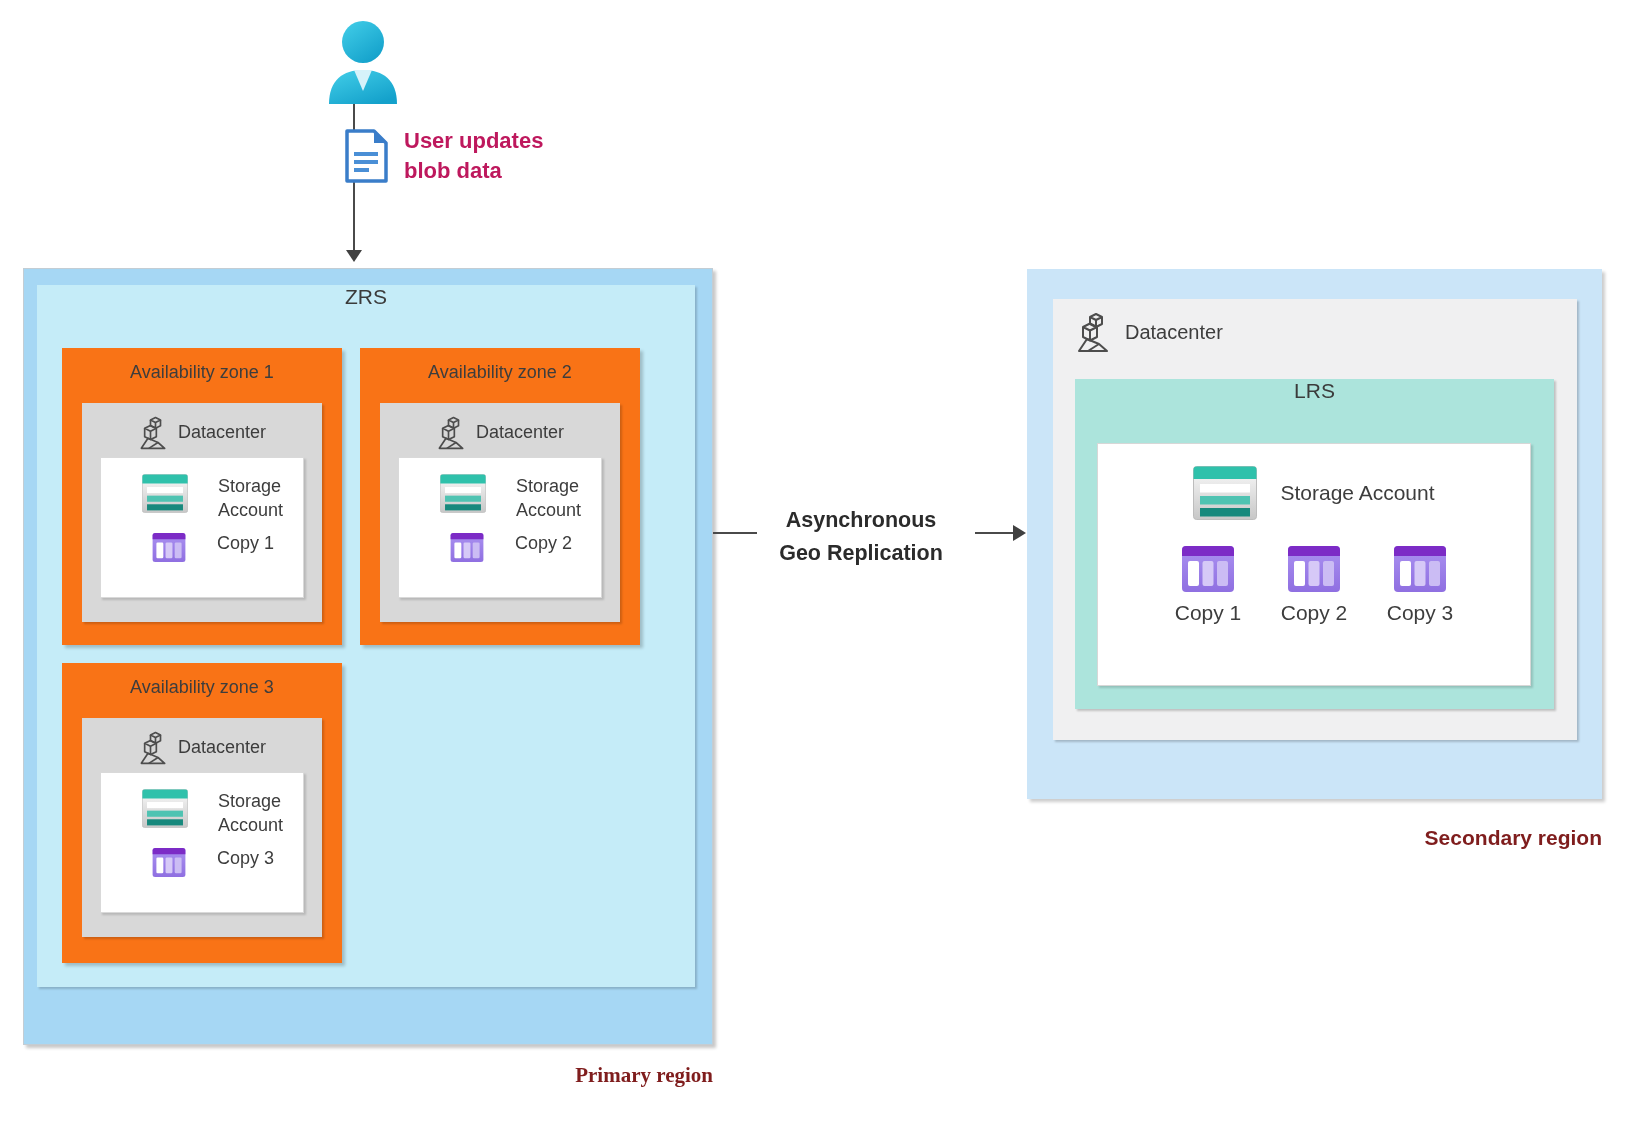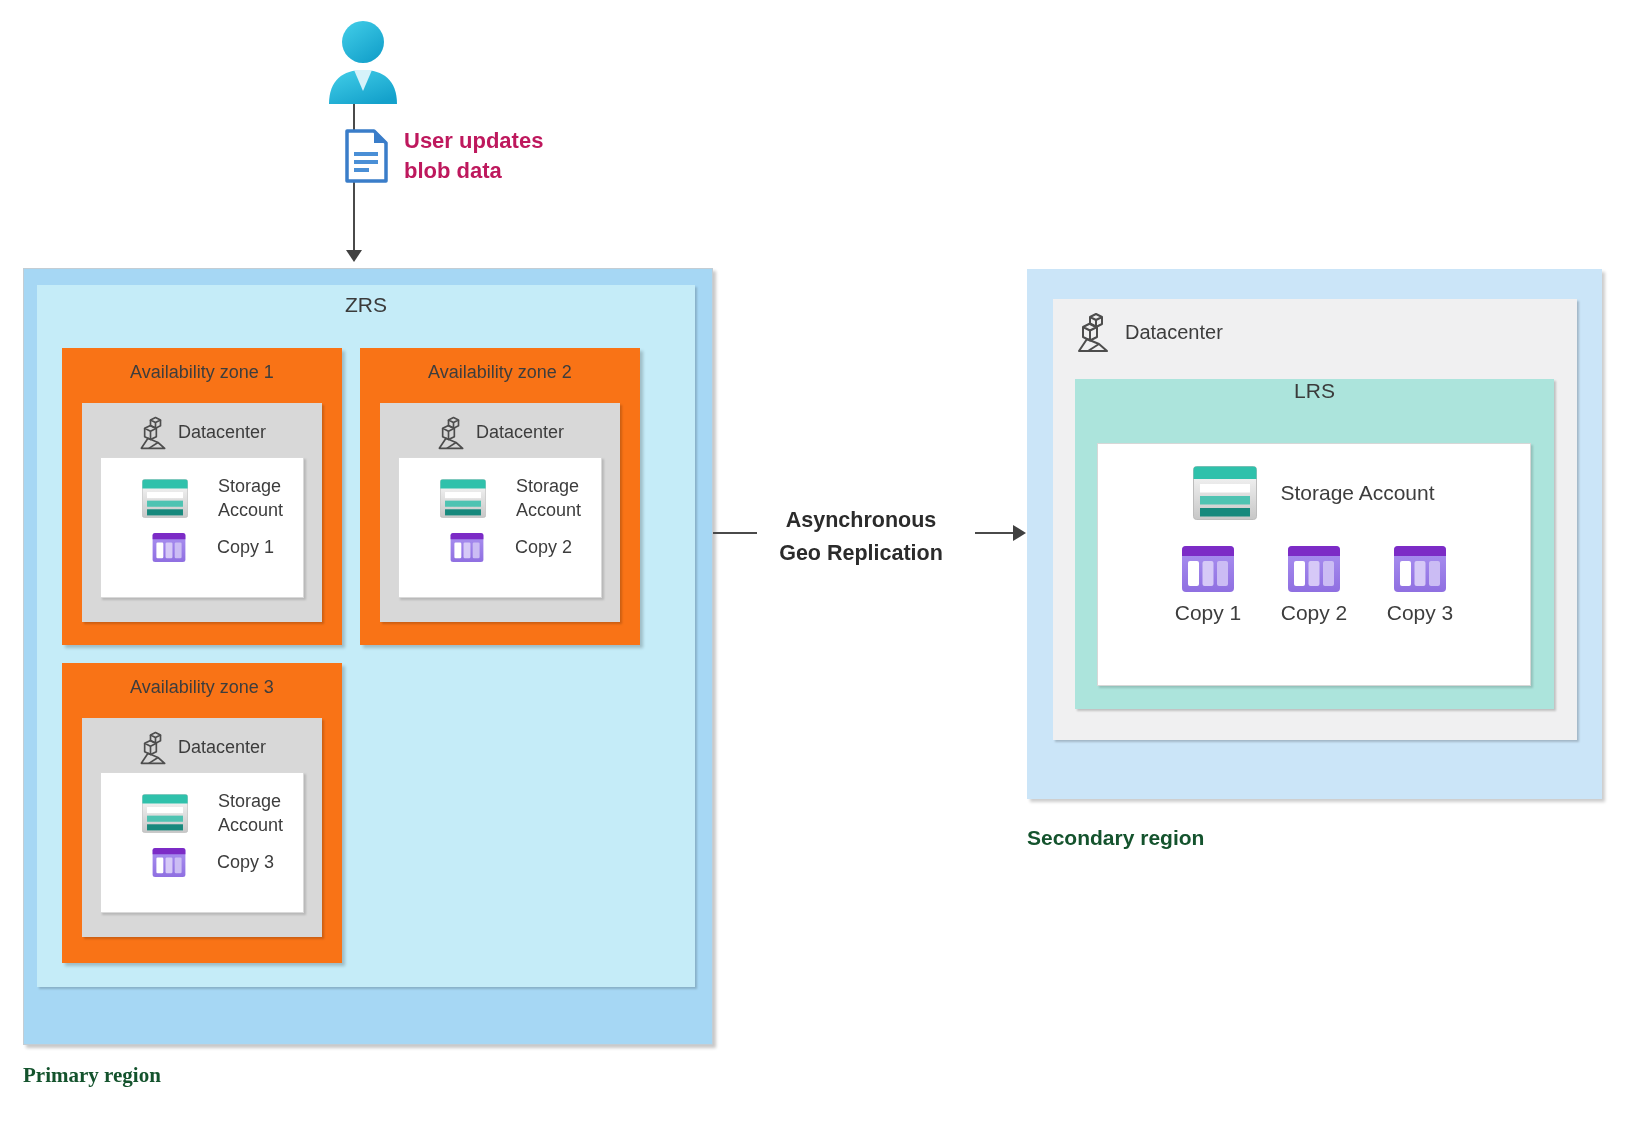--- a/index.html
+++ b/index.html
@@ -19,38 +19,38 @@
     border-left:13px solid #404040;}
 
   
   .flow-label{position:absolute;font-size:22px;font-weight:bold;color:#be185d;line-height:30px;}
 
   
   .primary-region{position:absolute;left:23px;top:268px;width:690px;height:777px;
     background:#a6d7f4;border:1px solid #c3cdd4;box-shadow:3px 3px 3px rgba(0,0,0,0.22);box-sizing:border-box;}
   .zrs{position:absolute;left:37px;top:285px;width:658px;height:702px;
     background:#c5ecf8;box-shadow:2px 2px 2px rgba(0,0,0,0.18);}
-  .zrs-title{text-align:center;padding-top:8px;font-size:21px;color:#3b3b3b;}
+  .zrs-title{text-align:center;padding-top:0;font-size:21px;color:#3b3b3b;}
 
   .az{position:absolute;width:280px;background:#f97316;
     box-shadow:3px 3px 3px rgba(0,0,0,0.20);box-sizing:border-box;}
   .az-title{text-align:center;margin-top:14px;font-size:18px;color:#3d3d3d;}
   .dc{position:absolute;left:20px;top:55px;width:240px;height:219px;background:#d8d8d8;
     box-shadow:2px 2px 2px rgba(0,0,0,0.18);}
   .dc-header{display:flex;align-items:center;justify-content:center;gap:10px;margin-top:12px;}
   .dc-header .txt{font-size:18px;color:#3d3d3d;}
   .dc-white{position:absolute;left:18px;top:54px;width:204px;height:141px;background:#ffffff;
     border:1px solid #d9d9d9;box-shadow:2px 2px 2px rgba(0,0,0,0.15);box-sizing:border-box;}
-  .row{display:flex;align-items:center;justify-content:center;gap:30px;margin-left:21px;}
+  .row{display:flex;align-items:flex-start;justify-content:center;gap:30px;margin-left:21px;}
   .storage-row{margin-top:16px;}
   .copy-row{margin-top:11px;}
   .storage-label{font-size:18px;line-height:24px;color:#3d3d3d;}
   .copy-label{font-size:18px;color:#3d3d3d;}
 
-  .region-label{position:absolute;text-align:left;font-size:21px;font-weight:bold;color:#14532d;}
+  .region-label{position:absolute;text-align:right;font-size:21px;font-weight:bold;color:#7f1d1d;}
 
   
   .repl-label{position:absolute;left:736px;top:504px;width:250px;text-align:center;
     font-size:21.5px;font-weight:bold;color:#2b2b2b;line-height:33px;}
 
   
   .secondary-region{position:absolute;left:1027px;top:269px;width:575px;height:530px;
     background:#cbe5f8;box-shadow:3px 3px 3px rgba(0,0,0,0.20);}
   .dc2{position:absolute;left:26px;top:30px;width:524px;height:441px;background:#f0f0f1;
     box-shadow:2px 2px 2px rgba(0,0,0,0.20);}

